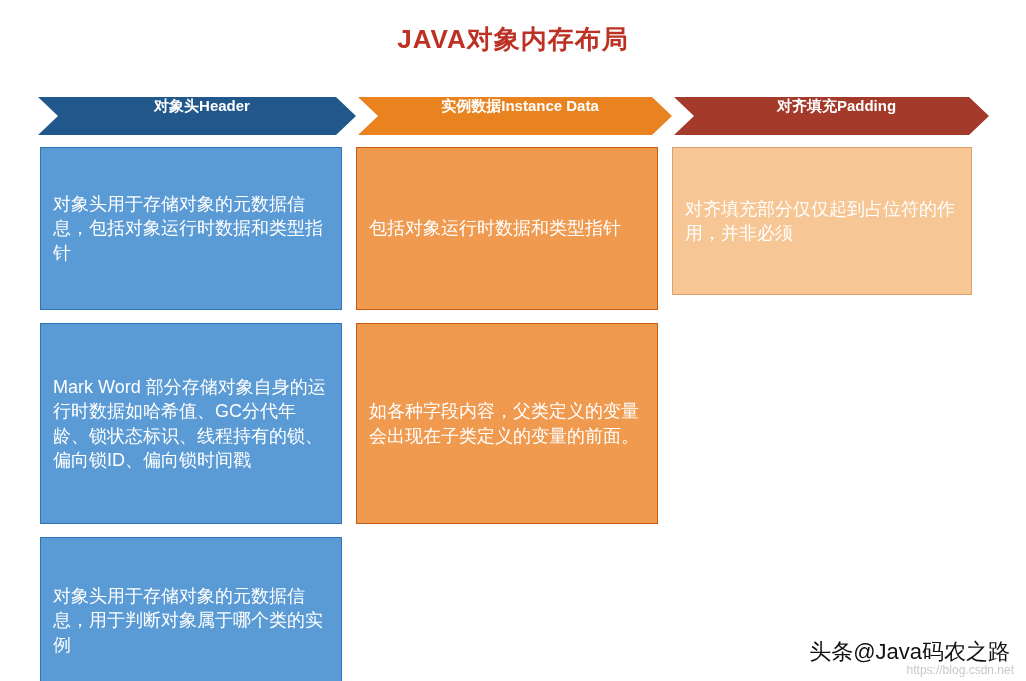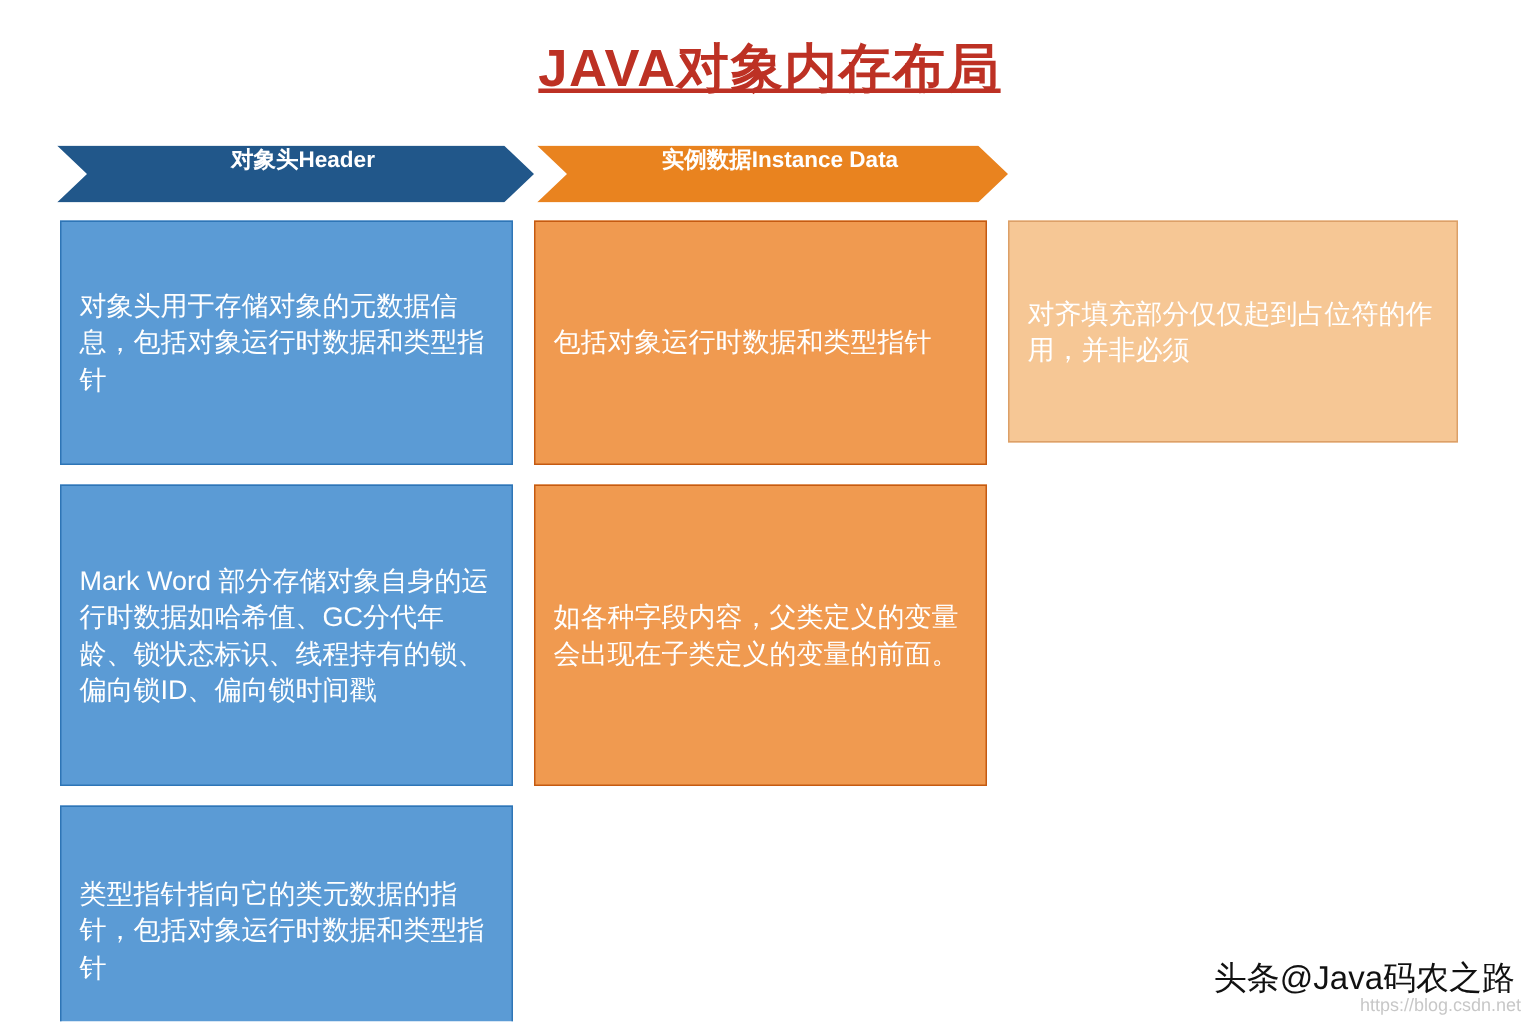--- a/index.html
+++ b/index.html
@@ -11,25 +11,24 @@
     background: #ffffff;
     font-family: "Liberation Sans", "DejaVu Sans", sans-serif;
     overflow: hidden;
   }
   .title {
     position: absolute;
     top: 22px;
     left: 0;
     width: 100%;
     text-align: center;
-    font-size: 35px;
+    font-size: 26px;
     font-weight: bold;
     color: var(--title-color, #bd3124);
     letter-spacing: 1px;
-    text-decoration: underline;
   }
   .arrows {
     position: absolute;
     left: 38px;
     top: 97px;
     display: flex;
     gap: 2px;
   }
   .arrow {
     height: 38px;
@@ -101,33 +100,36 @@
 
   <div class="title">JAVA对象内存布局</div>
 
   <div class="arrows">
     <div class="arrow arrow-1">
       <span>对象头Header</span>
     </div>
     <div class="arrow arrow-2">
       <span>实例数据Instance Data</span>
     </div>
+    <div class="arrow arrow-3">
+      <span>对齐填充Padding</span>
+    </div>
   </div>
 
   <div class="grid">
 
     <div class="col col-blue">
       <div class="box h-r1">
         <span>对象头用于存储对象的元数据信息，包括对象运行时数据和类型指针</span>
       </div>
       <div class="box h-r2">
         <span>Mark Word 部分存储对象自身的运行时数据如哈希值、GC分代年龄、锁状态标识、线程持有的锁、偏向锁ID、偏向锁时间戳</span>
       </div>
       <div class="box h-r3">
-        <span>类型指针指向它的类元数据的指针，包括对象运行时数据和类型指针</span>
+        <span>对象头用于存储对象的元数据信息，用于判断对象属于哪个类的实例</span>
       </div>
     </div>
 
     <div class="col col-orange">
       <div class="box h-r1">
         <span>包括对象运行时数据和类型指针</span>
       </div>
       <div class="box h-r2">
         <span>如各种字段内容，父类定义的变量会出现在子类定义的变量的前面。</span>
       </div>

